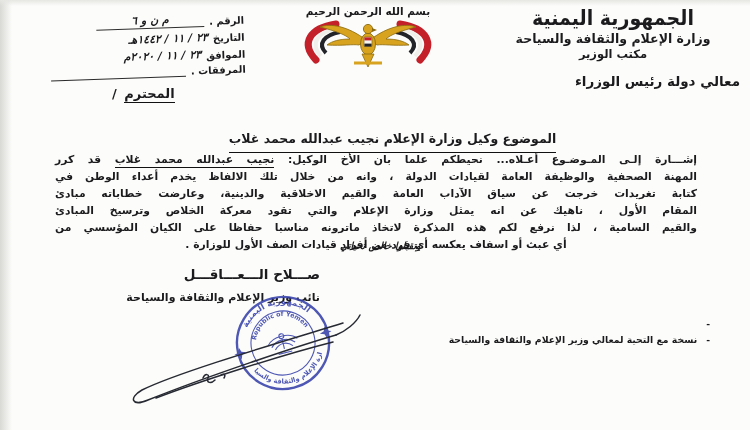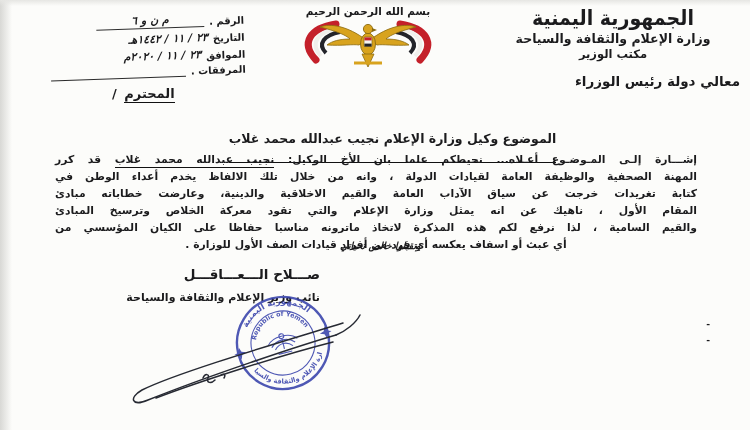--- a/index.html
+++ b/index.html
@@ -31,21 +31,21 @@
   
   .hdr-right{position:absolute;right:8px;top:6px;width:258px;direction:rtl;
              text-align:center;font-weight:bold;}
   .country{font-size:19px;letter-spacing:-1px;transform:scaleY(1.08);}
   .ministry{font-size:12.5px;margin-top:3px;}
   .office{font-size:11.5px;margin-top:1px;}
   .addressee{font-size:13.5px;margin-top:12px;text-align:right;padding-right:2px;}
   .greeting{font-size:10px;font-style:italic;font-weight:bold;margin-top:4px;text-align:center;}
 
   .subject{position:absolute;left:170px;top:128px;width:445px;text-align:center;direction:rtl;}
-  .subject span{font-size:12.5px;font-weight:bold;border-bottom:1.7px solid #111;padding-bottom:16px;}
+  .subject span{font-size:12.5px;font-weight:bold;border-bottom:1.7px solid #111;padding-bottom:6px;}
 
   .body-text{position:absolute;left:55px;top:151px;width:642px;direction:rtl;
              font-size:10.8px;font-weight:bold;line-height:17px;}
   .bline{text-align:justify;text-align-last:justify;}
   .bline-last{text-align:center;}
   .uname{border-bottom:1.4px solid #111;padding-bottom:1px;}
 
   .closing{position:absolute;left:340px;top:240px;width:150px;text-align:left;direction:rtl;
            font-size:9.5px;font-weight:bold;font-style:italic;}
 
@@ -187,15 +187,16 @@
       </g>
     </svg>
   </div>
 
   <div class="cc">
     <div class="cc-row">
       <span>-</span>
     </div>
     <div class="cc-row">
       <span>-</span>
+      <span>نسخة مع التحية لمعالي وزير الإعلام والثقافة والسياحة</span>
     </div>
   </div>
 </div>
 
 </body></html>

